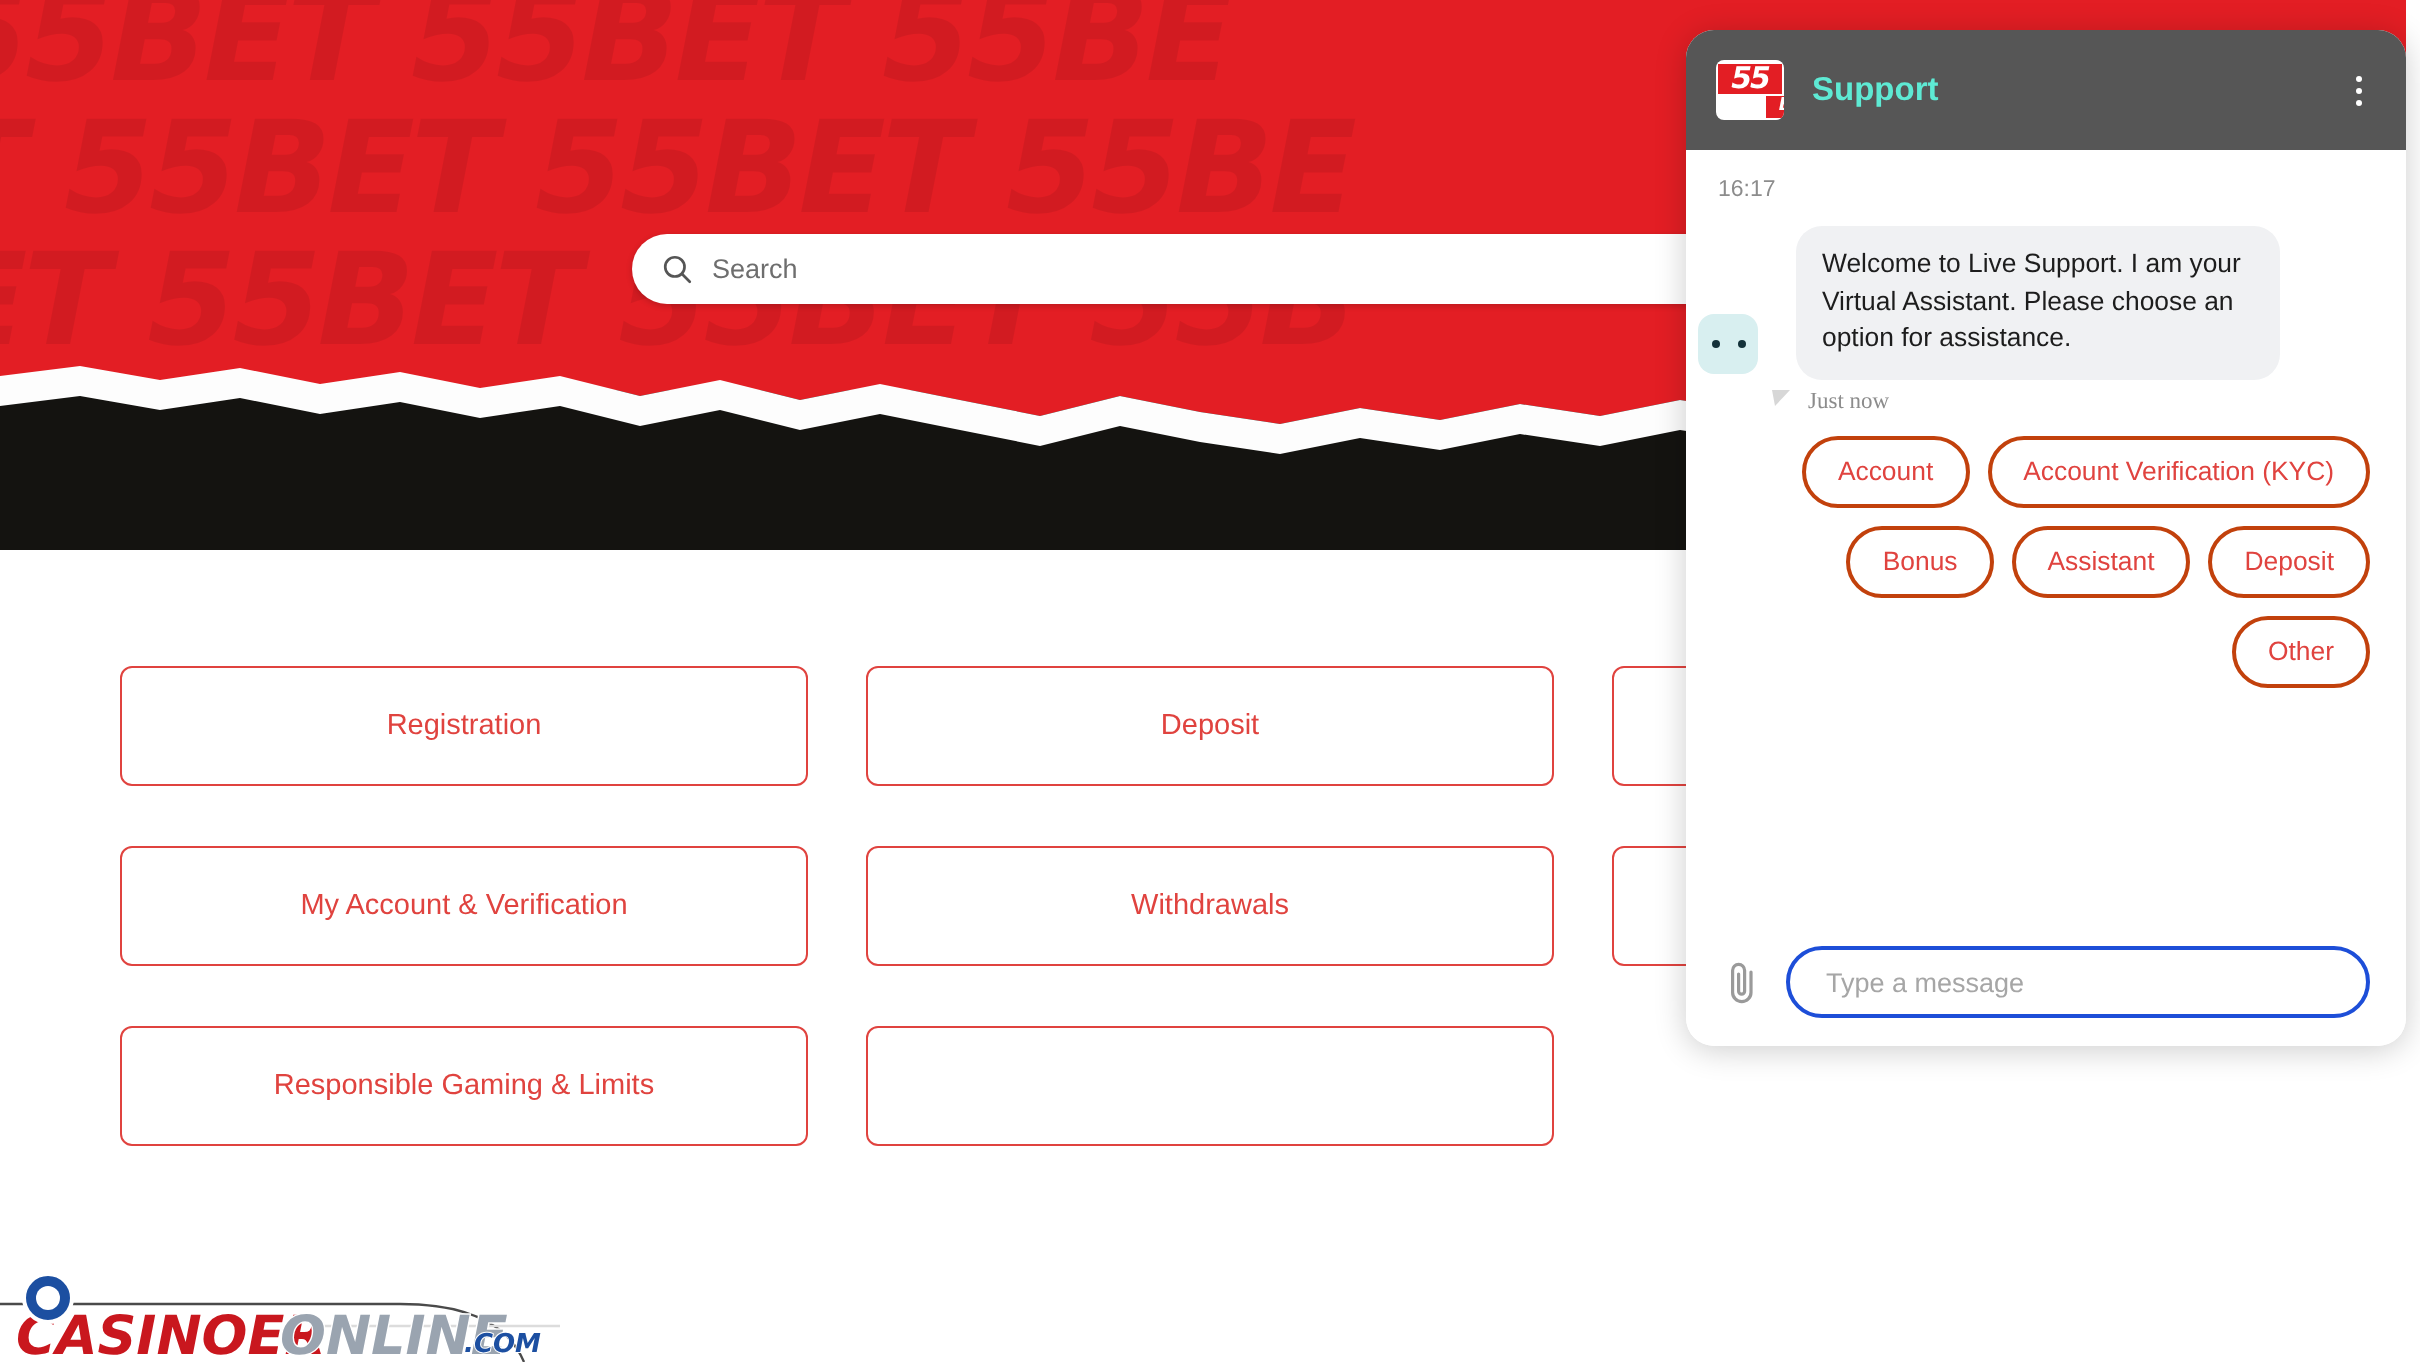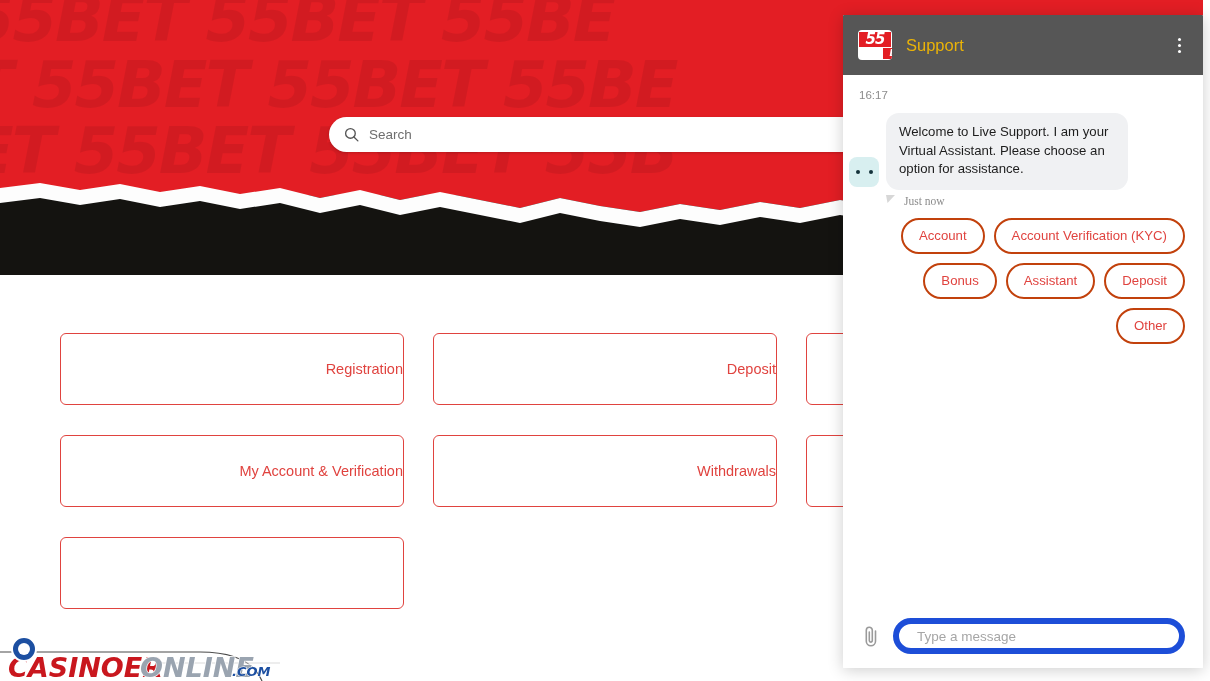--- a/index.html
+++ b/index.html
@@ -68,21 +68,21 @@
     position: absolute;
     left: 0; top: 195px;
     width: 1203px;
     height: 80px;
     background: #141310;
   }
 
   
   .search-bar {
     position: absolute;
-    left: 329px;
+    left: 316px;
     top: 117px;
     width: 560px;
     height: 35px;
     background: #ffffff;
     border-radius: 18px;
     display: flex;
     align-items: center;
     padding-left: 14px;
     box-shadow: 0 1px 3px rgba(0,0,0,0.18);
     z-index: 4;
@@ -99,27 +99,27 @@
     position: absolute;
     left: 60px;
     top: 333px;
     width: 1090px;
     display: grid;
     grid-template-columns: 344px 344px 344px;
     grid-column-gap: 29px;
     grid-row-gap: 30px;
   }
   .help-card {
-    height: 72px;
+    height: 60px;
     border: 1px solid #e0433f;
     border-radius: 6px;
     background: #ffffff;
     display: flex;
     align-items: center;
-    justify-content: flex-end;
+    justify-content: center;
     color: #e0433f;
     font-size: 14.5px;
     font-family: "Liberation Sans", sans-serif;
     cursor: pointer;
   }
 
   
   .page-fade {
     position: absolute;
     right: 0; top: 275px;
@@ -139,23 +139,23 @@
     height: 66px;
     z-index: 6;
   }
 
   
   .chat-widget {
     position: absolute;
     left: 843px;
     top: 15px;
     width: 360px;
-    height: 653px;
-    background: #ffffff;
-    border-radius: 1px;
+    height: 508px;
+    background: #ffffff;
+    border-radius: 14px;
     box-shadow: 0 2px 16px rgba(0,0,0,0.20);
     overflow: hidden;
     display: flex;
     flex-direction: column;
     z-index: 10;
   }
 
   .chat-header {
     height: 60px;
     background: #565656;
@@ -198,23 +198,23 @@
     font-size: 9px;
     line-height: 11px;
     letter-spacing: 0px;
     font-style: italic;
     width: 100%;
     text-align: center;
     margin-top: 1px;
     margin-left: 48px;
   }
   .chat-title {
-    color: #eab308;
+    color: #5eead4;
     font-size: 16.5px;
-    font-weight: normal;
+    font-weight: bold;
     font-family: "Liberation Sans", sans-serif;
     flex: 1 1 auto;
   }
   .menu-dots {
     width: 20px; height: 22px;
     display: flex;
     flex-direction: column;
     align-items: center;
     justify-content: center;
     gap: 3px;
@@ -276,20 +276,21 @@
   }
   .bubble {
     background: #f0f1f3;
     border-radius: 13px;
     padding: 10px 13px 11px 13px;
     font-size: 13.2px;
     line-height: 18.5px;
     color: #1d1d1d;
     max-width: 242px;
     font-family: "Liberation Sans", sans-serif;
+    margin-left: 12px;
   }
   .msg-foot {
     display: flex;
     align-items: center;
     margin-top: 5px;
     gap: 6px;
   }
   .tick-icon { width: 12px; height: 11px; flex: 0 0 auto; }
   .msg-status {
     font-size: 11.5px;
@@ -325,21 +326,21 @@
     background: #ffffff;
     display: flex;
     align-items: center;
     padding: 0 18px 0 18px;
     gap: 12px;
   }
   .attach-icon { width: 20px; height: 24px; flex: 0 0 auto; cursor: pointer; }
   .msg-input {
     flex: 1 1 auto;
     height: 36px;
-    border: 6px solid #1d4ed8;
+    border: 2px solid #1d4ed8;
     border-radius: 19px;
     background: #ffffff;
     padding: 4px 18px;
     font-size: 13.5px;
     color: #737373;
     font-family: "Liberation Sans", sans-serif;
     outline: none;
   }
   .msg-input::placeholder { color: #a6a6a6; }
 </style>
@@ -396,20 +397,23 @@
       <div class="help-card">
           <span>My Account &amp; Verification</span>
         </div>
       <div class="help-card">
           <span>Withdrawals</span>
         </div>
       <div class="help-card">
           <span></span>
         </div>
       <div class="help-card">
+          <span>Responsible Gaming &amp; Limits</span>
+        </div>
+      <div class="help-card">
           <span></span>
         </div>
     </div>
 
     <div class="page-fade"></div>
   </div>
 
   <svg class="watermark" viewBox="0 0 280 66">
     <path d="M0,37 L200,37 Q250,37 262,66" fill="none" stroke="#4a4a4a" stroke-width="1.2"></path>
     <path d="M155,48 L280,48" fill="none" stroke="#dcdcdc" stroke-width="1.2"></path>

